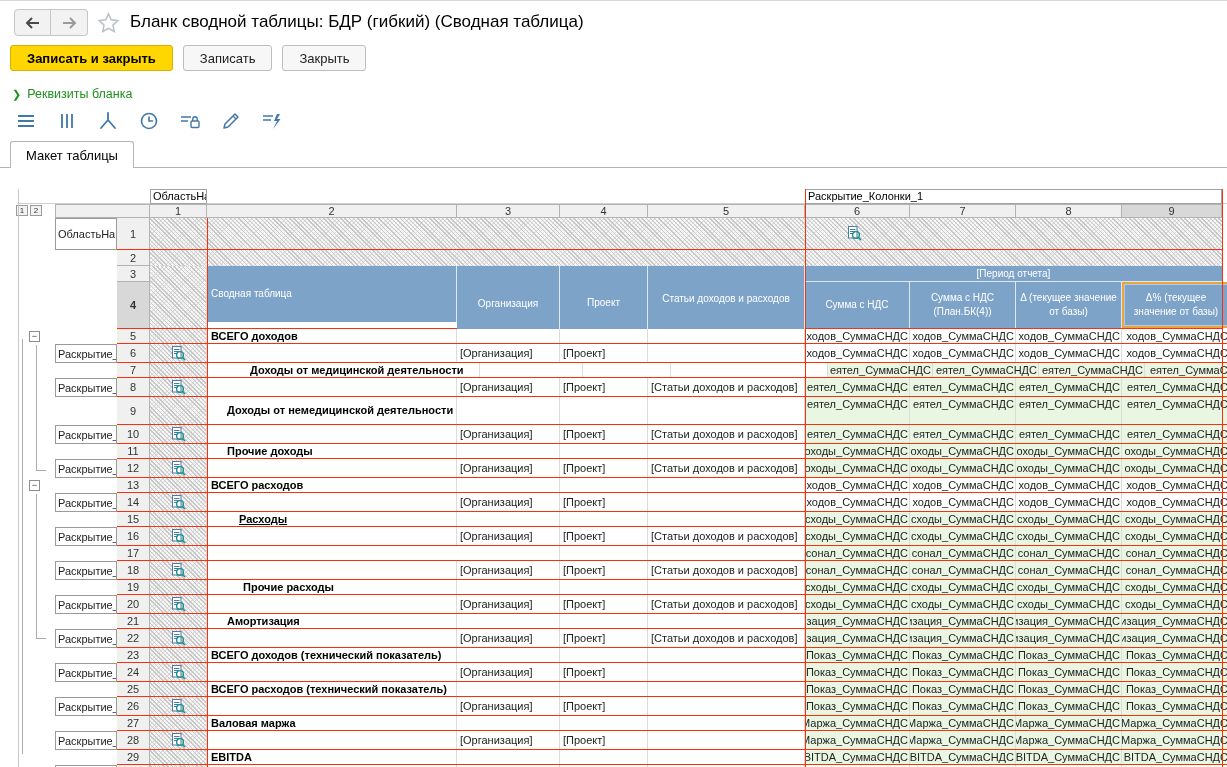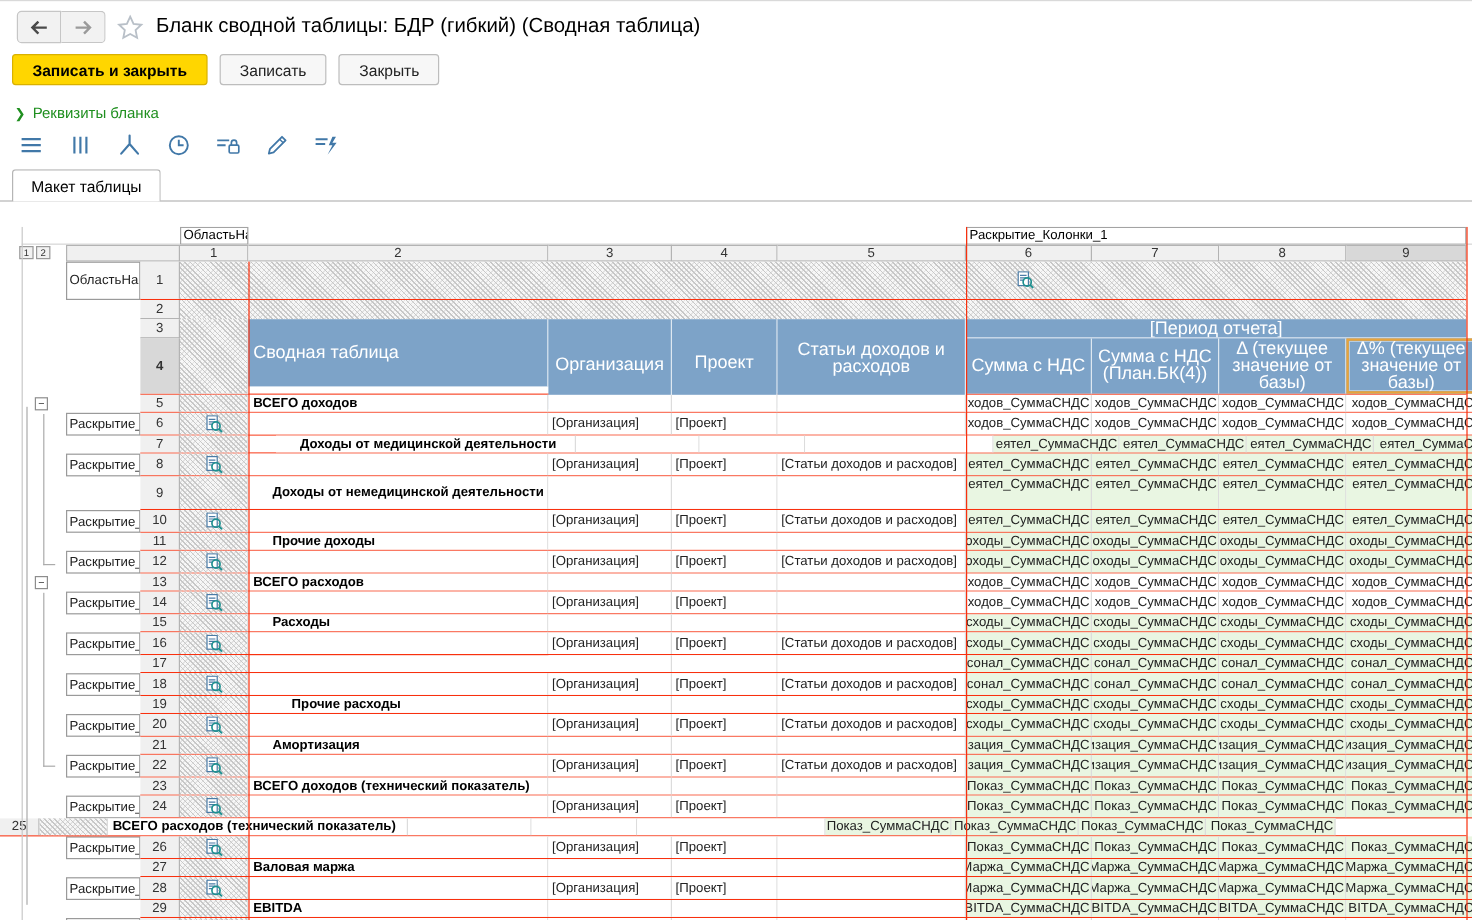--- a/index.html
+++ b/index.html
@@ -53,21 +53,21 @@
   .col5{width:157px;padding-left:3px;}
   .a1{width:105px;}.a2{width:106px;}.a3{width:106px;}.a4{width:108px;}
   .amount{justify-content:flex-end;padding-right:1px;white-space:nowrap;color:#222;}
   .green{background:#e9f6e2;}
   .lbl{font-weight:bold;white-space:normal;line-height:13px;}
   .val{color:#222;white-space:nowrap;}
   .row.tall .amount{align-items:flex-start;padding-top:1px;}
   .expander{position:absolute;left:29px;top:2px;width:11px;height:11px;border:1px solid #8d8d8d;background:#fff;font-size:9px;line-height:9px;text-align:center;color:#333;}
   
   .blue{background:#7da3c8;color:#fff;border-right:1px solid rgba(255,255,255,.75);}
-  .bluecell{font-size:15px;display:flex;align-items:center;justify-content:center;text-align:center;overflow:hidden;line-height:14px;flex-shrink:0;}
+  .bluecell{font-size:10px;display:flex;align-items:center;justify-content:center;text-align:center;overflow:hidden;line-height:14px;flex-shrink:0;}
   .numstack{width:33px;flex-shrink:0;display:flex;flex-direction:column;}
   .numstack .numcell{width:100%;border-bottom:1px solid #b3b3b3;}
   .numstack .numcell:last-child{border-bottom:none;flex:1;}
   .bandwrap{width:417px;display:flex;flex-direction:column;flex-shrink:0;}
   .band{height:16px;border-bottom:1px solid rgba(255,255,255,.75);}
   .bandcells{display:flex;height:47px;}
   .sel{border:2px solid #e9a43b;box-shadow:inset 0 0 0 1px rgba(255,255,255,.45);}
   
   .vred{position:absolute;width:1px;background:#f8300e;z-index:6;pointer-events:none;}
   .vgray{position:absolute;width:1px;background:#c9c9c9;z-index:1;pointer-events:none;}
@@ -480,21 +480,21 @@
         </div>
       </div>
       <div class="row" style="height: 15px;">
         <div class="row-left">
           <div class="gutter"></div>
           <div class="groupcol"></div>
         </div>
         <div class="row-right">
           <div class="numcell">15</div>
           <div class="cell col1 hatch"></div>
-          <div class="cell col2 lbl" style="padding-left: 20px;">Расходы</div>
+          <div class="cell col2 lbl" style="padding-left: 32px; text-decoration: underline;">Расходы</div>
           <div class="cell col3 val"></div>
           <div class="cell col4 val"></div>
           <div class="cell col5 val"></div>
           <div class="cell amount a1 green">сходы_СуммаСНДС</div>
           <div class="cell amount a2 green">сходы_СуммаСНДС</div>
           <div class="cell amount a3 green">сходы_СуммаСНДС</div>
           <div class="cell amount a4 green">сходы_СуммаСНДС</div>
         </div>
       </div>
       <div class="row" style="height: 19px;">
@@ -707,21 +707,21 @@
           <div class="cell col2"></div>
           <div class="cell col3 val">[Организация]</div>
           <div class="cell col4 val">[Проект]</div>
           <div class="cell col5 val"></div>
           <div class="cell amount a1 green">Показ_СуммаСНДС</div>
           <div class="cell amount a2 green">Показ_СуммаСНДС</div>
           <div class="cell amount a3 green">Показ_СуммаСНДС</div>
           <div class="cell amount a4 green">Показ_СуммаСНДС</div>
         </div>
       </div>
-      <div class="row" style="height: 15px; flex-direction: column;">
+      <div class="row" style="height: 15px;">
         <div class="row-left">
           <div class="gutter"></div>
           <div class="groupcol"></div>
         </div>
         <div class="row-right">
           <div class="numcell">25</div>
           <div class="cell col1 hatch"></div>
           <div class="cell col2 lbl" style="padding-left: 4px;">ВСЕГО расходов (технический показатель)</div>
           <div class="cell col3 val"></div>
           <div class="cell col4 val"></div>

